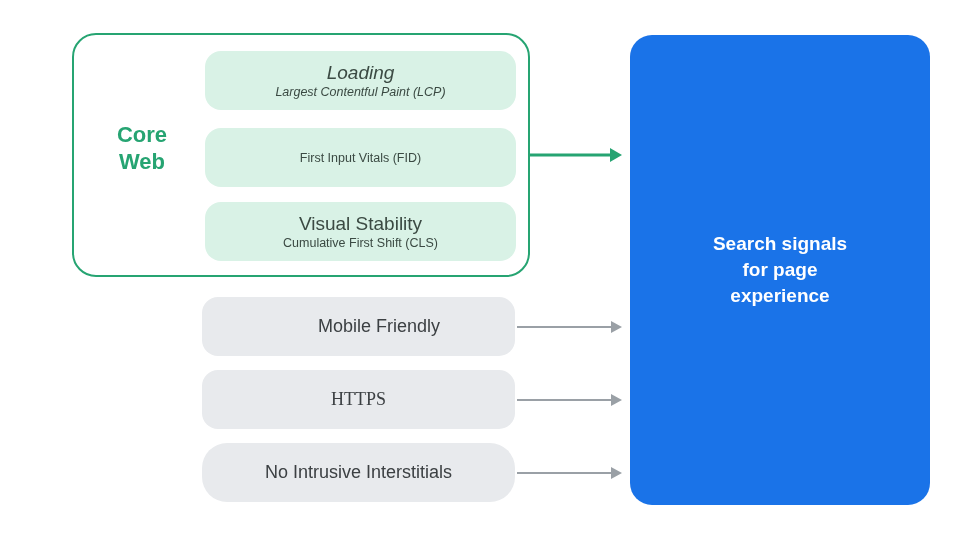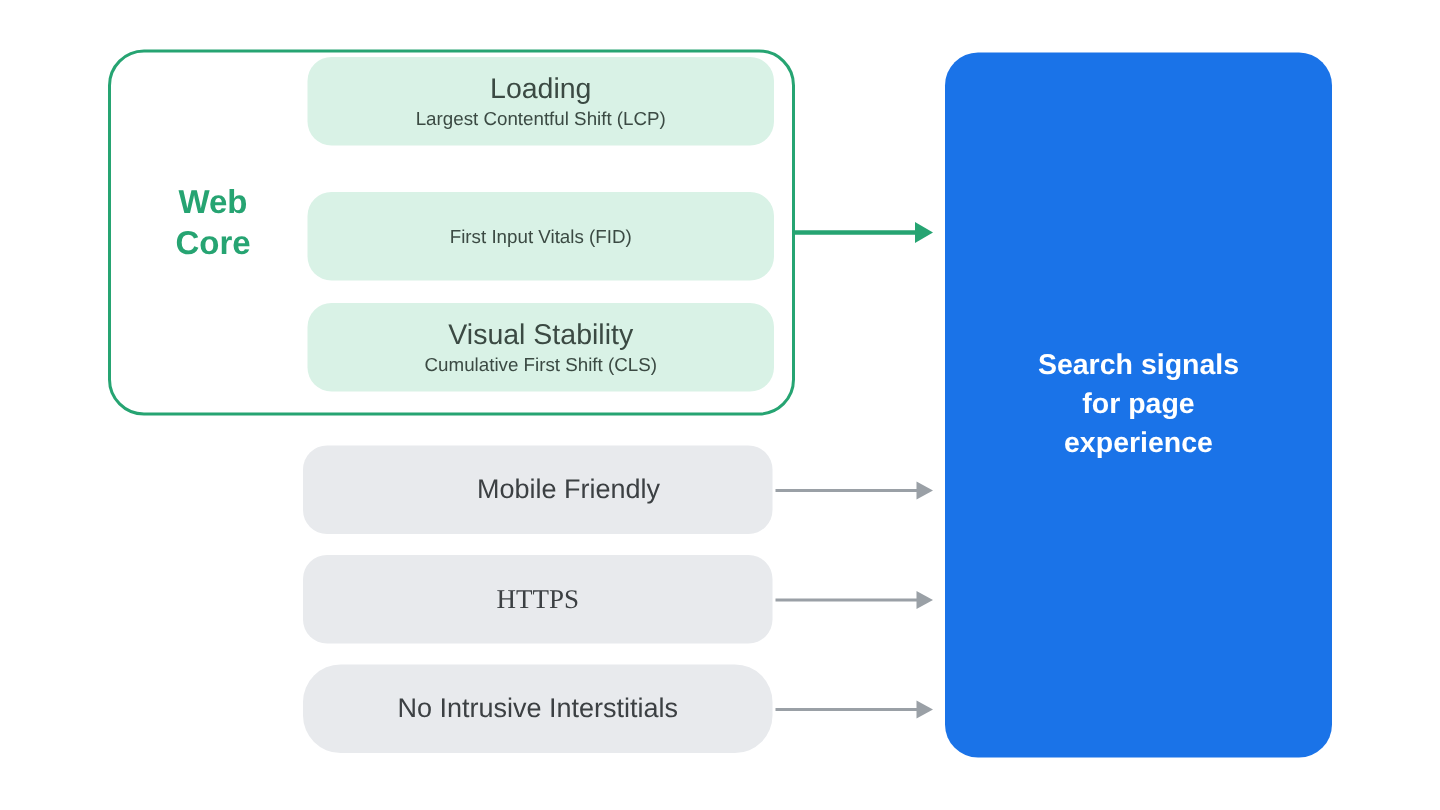--- a/index.html
+++ b/index.html
@@ -48,21 +48,21 @@
     left: 131px;
     width: 311px; height: 59px;
     background: var(--green-fill, #d9f2e6);
     border-radius: 16px;
     display: flex;
     flex-direction: column;
     align-items: center;
     justify-content: center;
     text-align: center;
   }
-  .vital-card.pos-1 { top: 3px; }
+  .vital-card.pos-1 { top: 16px; font-style: italic; }
   .vital-card.pos-2 { top: 93px; }
   .vital-card.pos-3 { top: 167px; text-align: center; }
   .vital-title {
     font-size: 19px;
     line-height: 23px;
     font-weight: 500;
     color: var(--green-text-dark, #3b4a43);
   }
   .vital-subtitle {
     font-size: 12.5px;
@@ -89,21 +89,21 @@
   .signal-label {
     font-size: 18px;
     font-weight: 400;
     color: var(--gray-text, #3c4043);
   }
 
   
   .result-card {
     position: absolute;
     left: 630px; top: 35px;
-    width: 258px; height: 470px;
+    width: 300px; height: 470px;
     background: var(--blue, #1a73e8);
     border-radius: 22px;
     display: flex;
     flex-direction: column;
     align-items: center;
     justify-content: center;
     text-align: center;
   }
   .result-line {
     font-size: 19px;
@@ -149,27 +149,27 @@
     border-bottom: 6px solid transparent;
   }
 </style>
 </head>
 <body>
 
 <div class="canvas">
 
   <div class="cwv-container">
     <div class="cwv-label">
+      <div>Core</div>
       <div>Web</div>
-      <div>Core</div>
     </div>
 
     <div class="vital-card pos-1">
       <div class="vital-title">Loading</div>
-      <div class="vital-subtitle">Largest Contentful Shift (LCP)</div>
+      <div class="vital-subtitle">Largest Contentful Paint (LCP)</div>
     </div>
     <div class="vital-card pos-2">
       <div class="vital-subtitle">First Input Vitals (FID)</div>
     </div>
     <div class="vital-card pos-3">
       <div class="vital-title">Visual Stability</div>
       <div class="vital-subtitle">Cumulative First Shift (CLS)</div>
     </div>
   </div>
 

